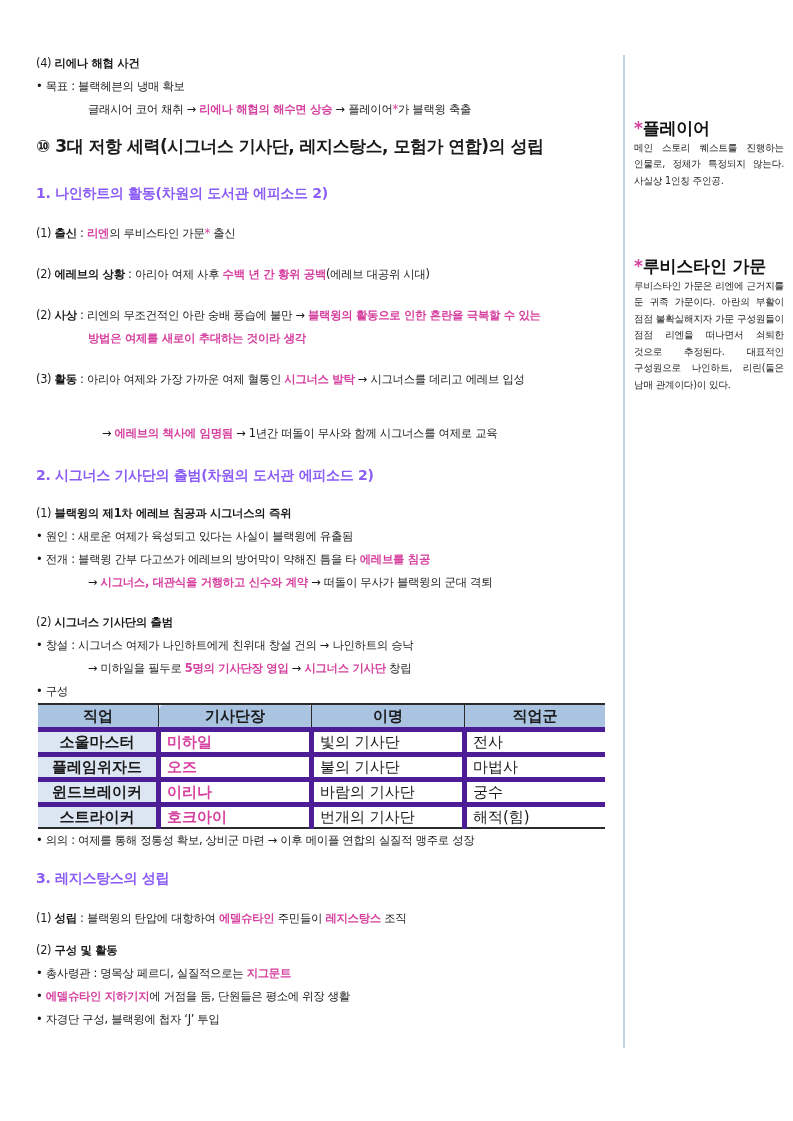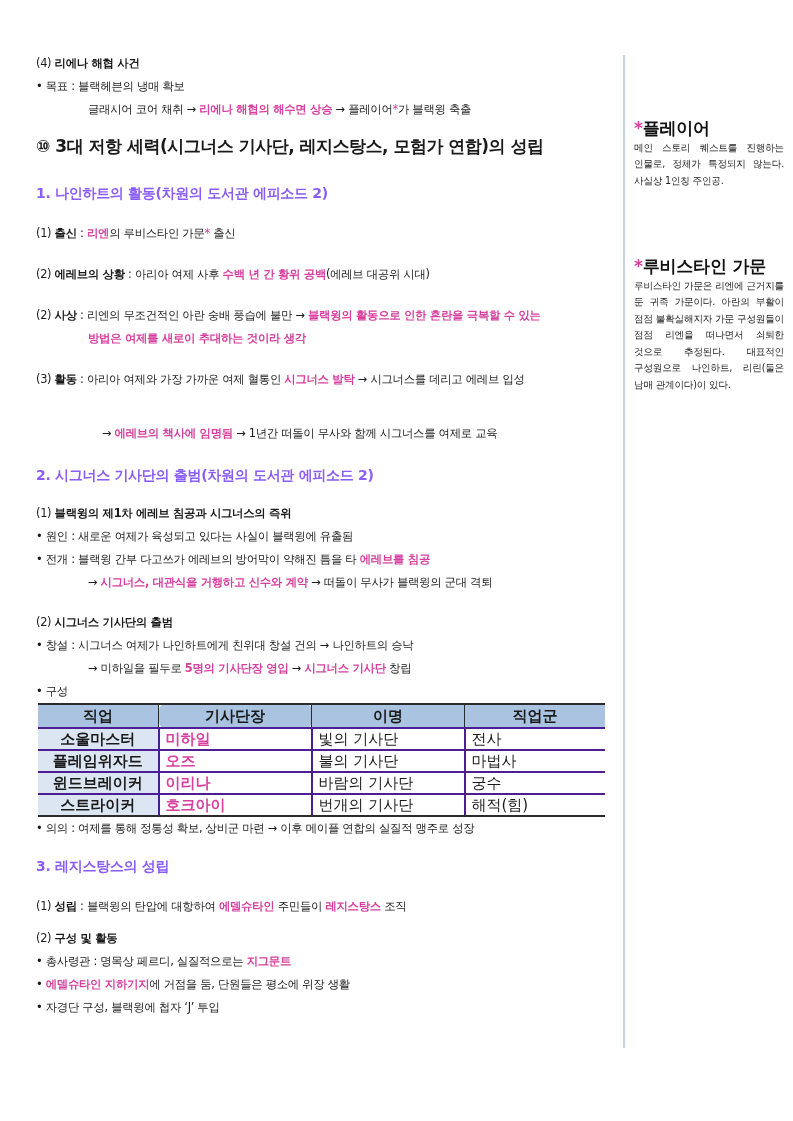--- a/index.html
+++ b/index.html
@@ -12,21 +12,21 @@
   .star { color:#d6409f; }
   .pk { color:#d6409f; font-weight:bold; }
   .b { font-weight:bold; }
   .line { font-size:11.4px; line-height:23px; white-space:nowrap; letter-spacing:-0.3px; }
   .indent { padding-left:52px; }
   .indent2 { padding-left:66px;margin-top:31px; }
   .h-big { font-size:17px; font-weight:bold; letter-spacing:-0.5px; }
   .h-sec { font-size:14px; font-weight:bold; color:#8b5cf6; letter-spacing:-0.3px; }
   table.knights { border-collapse:collapse; width:567px; margin-left:2px; font-size:15px; }
   table.knights th { background:#a9c3e0; font-weight:bold; height:20px; border:1px solid #2b2b2b; border-top:2px solid #2b2b2b; }
-  table.knights td { height:20px; border:2px solid #4c1d95; padding:0 6px; }
+  table.knights td { height:20px; border:5px solid #4c1d95; padding:0 6px; }
   table.knights td.job { background:#dce6f2; font-weight:bold; text-align:center; }
   table.knights tr:last-child td { border-bottom:2px solid #2b2b2b; }
   table.knights th:first-child, table.knights td:first-child { border-left:none; }
   table.knights th:last-child, table.knights td:last-child { border-right:none; }
 </style>
 </head>
 <body>
 
 <div class="divider"></div>
 

